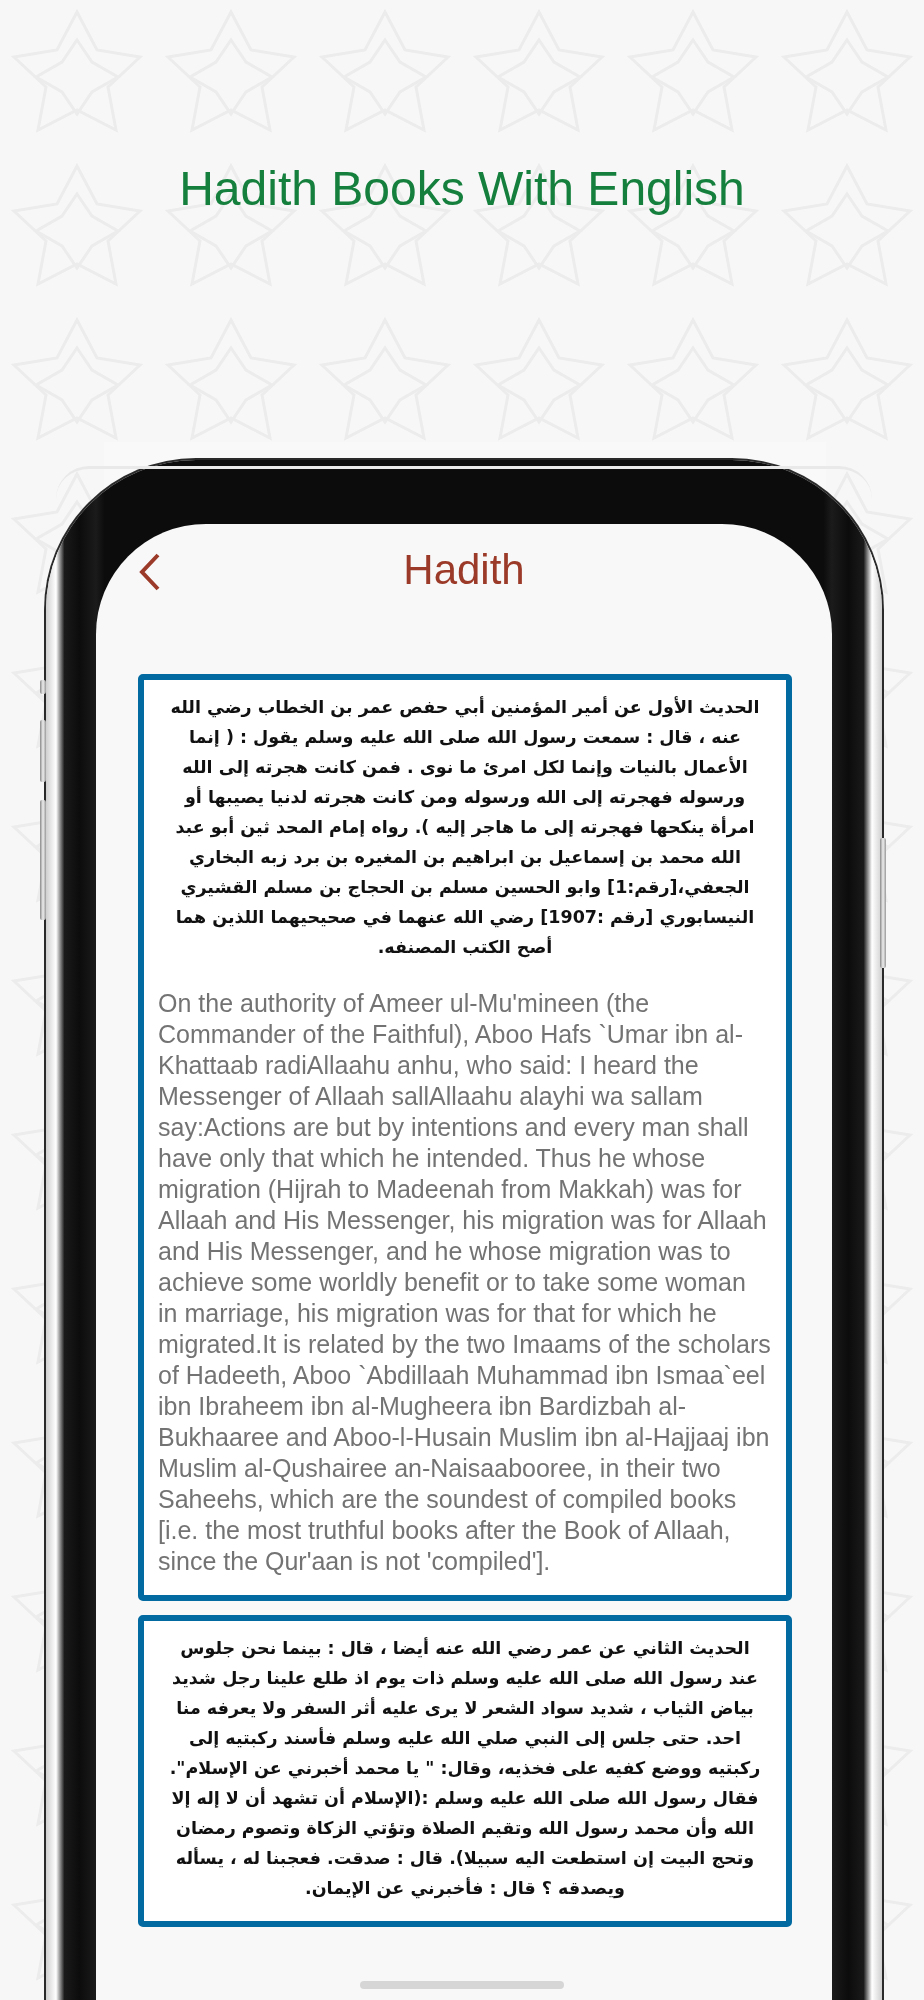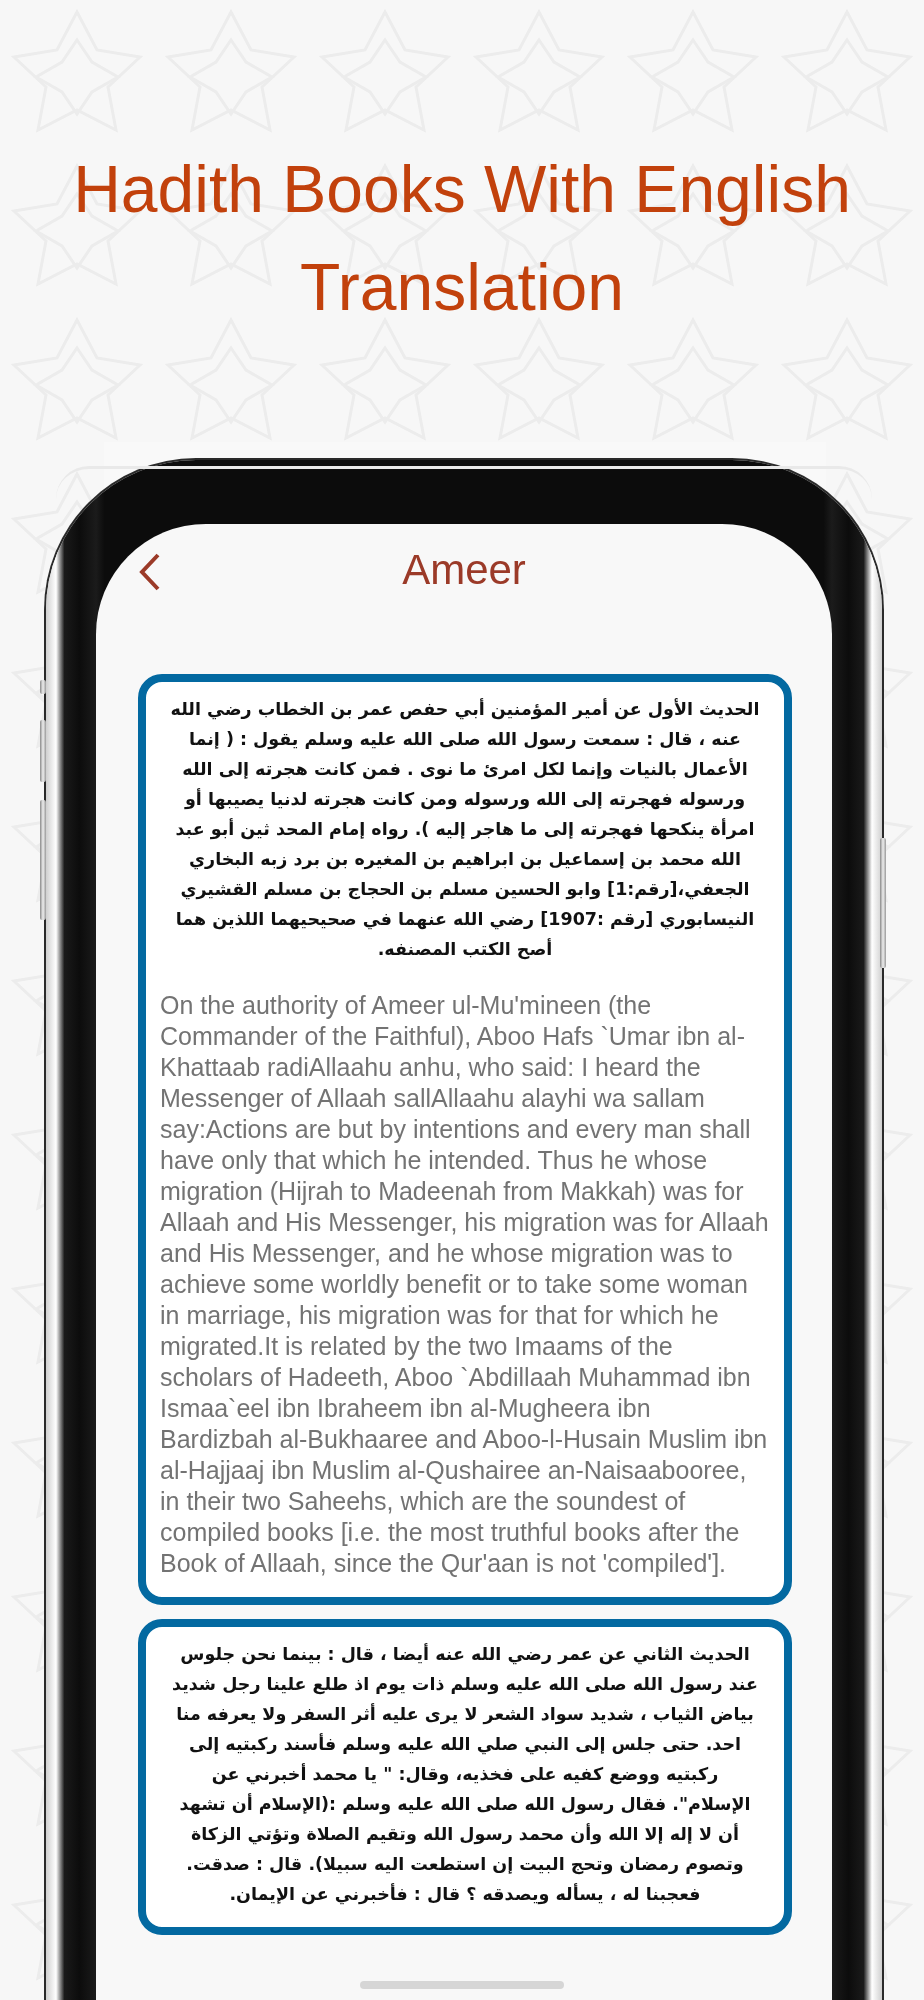--- a/index.html
+++ b/index.html
@@ -5,22 +5,22 @@
   * { box-sizing: border-box; margin: 0; padding: 0; }
   html, body { width: 924px; height: 2000px; overflow: hidden; }
   body {
     position: relative;
     background: #f7f7f7;
     font-family: "Liberation Sans", sans-serif;
   }
   .bg-pattern { position: absolute; inset: 0; z-index: 0; }
   .promo-title {
     position: absolute; top: 140px; left: 0; width: 924px;
-    text-align: center; font-size: 66px; line-height: 98px;
-    color: #c2410c; font-weight: 500; z-index: 2;
+    text-align: center; font-size: 48px; line-height: 98px;
+    color: #15803d; font-weight: 500; z-index: 2;
     font-family: "Liberation Sans", sans-serif;
   }
   .backdrop {
     position: absolute; left: 104px; top: 442px; width: 722px; height: 1600px;
     background: #f9f9f9; z-index: 1;
   }
   
   .phone {
     position: absolute; left: 46px; top: 460px; width: 836px; height: 1700px;
     border-radius: 150px; z-index: 3;
@@ -40,21 +40,21 @@
   .back-btn {
     position: absolute; left: 34px; top: 22px; width: 40px; height: 52px;
     display: flex; align-items: center; justify-content: center; cursor: pointer;
   }
   .header-title {
     position: absolute; left: 0; right: 0; top: 22px; text-align: center;
     font-size: 42px; color: #9b3a28; font-weight: 500;
   }
   .list { padding: 40px 40px 0 42px; }
   .card {
-    border: 8px solid #0369a1; border-radius: 24px; background: #ffffff;
+    border: 6px solid #0369a1; border-radius: 5px; background: #ffffff;
     padding: 12px 14px 18px 14px; margin-bottom: 14px;
   }
   .arabic {
     direction: rtl; text-align: center; color: #111;
     font-family: "DejaVu Sans", sans-serif; font-weight: bold;
     font-size: 17.5px; line-height: 30px; padding: 0 10px;
   }
   .english {
     margin-top: 26px; color: #737373;
     font-size: 25px; line-height: 31px; font-weight: 500;
@@ -75,39 +75,38 @@
         <polygon points="77,12 97,50 140,57 108,87 116,130 77,110 38,130 46,87 14,57 57,50"></polygon>
         <polygon points="77,40 92,62 118,77 92,92 77,114 62,92 36,77 62,62"></polygon>
       </g>
     </pattern>
   </defs>
   <rect width="924" height="2000" fill="url(#star)"></rect>
 </svg>
 
 <div class="promo-title">
   <div>Hadith Books With English</div>
-  <div>Translation</div>
 </div>
 
 <div class="backdrop"></div>
 
 <div class="side-btn" style="left:40px;top:680px;height:14px;z-index:4;"></div>
 <div class="side-btn" style="left:40px;top:720px;height:62px;z-index:4;"></div>
 <div class="side-btn" style="left:40px;top:800px;height:120px;z-index:4;"></div>
 <div class="side-btn" style="left:880px;top:838px;height:130px;z-index:4;"></div>
 
 <div class="phone">
   <div class="screen">
     <div class="app-header">
       <div class="back-btn">
         <svg width="24" height="40" viewBox="0 0 24 40">
           <polyline points="20,3 4,20 20,37" fill="none" stroke="#9b3a28" stroke-width="4"></polyline>
         </svg>
       </div>
-      <div class="header-title">Ameer</div>
+      <div class="header-title">Hadith</div>
     </div>
 
     <div class="list">
       <div class="card">
         <div class="arabic">الحديث الأول عن أمير المؤمنين أبي حفص عمر بن الخطاب رضي الله عنه ، قال : سمعت رسول الله صلى الله عليه وسلم يقول : ( إنما الأعمال بالنيات وإنما لكل امرئ ما نوى . فمن كانت هجرته إلى الله ورسوله فهجرته إلى الله ورسوله ومن كانت هجرته لدنيا يصيبها أو امرأة ينكحها فهجرته إلى ما هاجر إليه ). رواه إمام المحد ثين أبو عبد الله محمد بن إسماعيل بن ابراهيم بن المغيره بن برد زبه البخاري الجعفي،[رقم:1] وابو الحسين مسلم بن الحجاج بن مسلم القشيري النيسابوري [رقم :1907] رضي الله عنهما في صحيحيهما اللذين هما أصح الكتب المصنفه.</div>
         <div class="english">On the authority of Ameer ul-Mu'mineen (the Commander of the Faithful), Aboo Hafs `Umar ibn al-Khattaab radiAllaahu anhu, who said: I heard the Messenger of Allaah sallAllaahu alayhi wa sallam say:Actions are but by intentions and every man shall have only that which he intended. Thus he whose migration (Hijrah to Madeenah from Makkah) was for Allaah and His Messenger, his migration was for Allaah and His Messenger, and he whose migration was to achieve some worldly benefit or to take some woman in marriage, his migration was for that for which he migrated.It is related by the two Imaams of the scholars of Hadeeth, Aboo `Abdillaah Muhammad ibn Ismaa`eel ibn Ibraheem ibn al-Mugheera ibn Bardizbah al-Bukhaaree and Aboo-l-Husain Muslim ibn al-Hajjaaj ibn Muslim al-Qushairee an-Naisaabooree, in their two Saheehs, which are the soundest of compiled books [i.e. the most truthful books after the Book of Allaah, since the Qur'aan is not 'compiled'].</div>
       </div>
       <div class="card">
         <div class="arabic">الحديث الثاني عن عمر رضي الله عنه أيضا ، قال : بينما نحن جلوس عند رسول الله صلى الله عليه وسلم ذات يوم اذ طلع علينا رجل شديد بياض الثياب ، شديد سواد الشعر لا يرى عليه أثر السفر ولا يعرفه منا احد. حتى جلس إلى النبي صلي الله عليه وسلم فأسند ركبتيه إلى ركبتيه ووضع كفيه على فخذيه، وقال: " يا محمد أخبرني عن الإسلام". فقال رسول الله صلى الله عليه وسلم :(الإسلام أن تشهد أن لا إله إلا الله وأن محمد رسول الله وتقيم الصلاة وتؤتي الزكاة وتصوم رمضان وتحج البيت إن استطعت اليه سبيلا). قال : صدقت. فعجبنا له ، يسأله ويصدقه ؟ قال : فأخبرني عن الإيمان.</div>
       </div>

